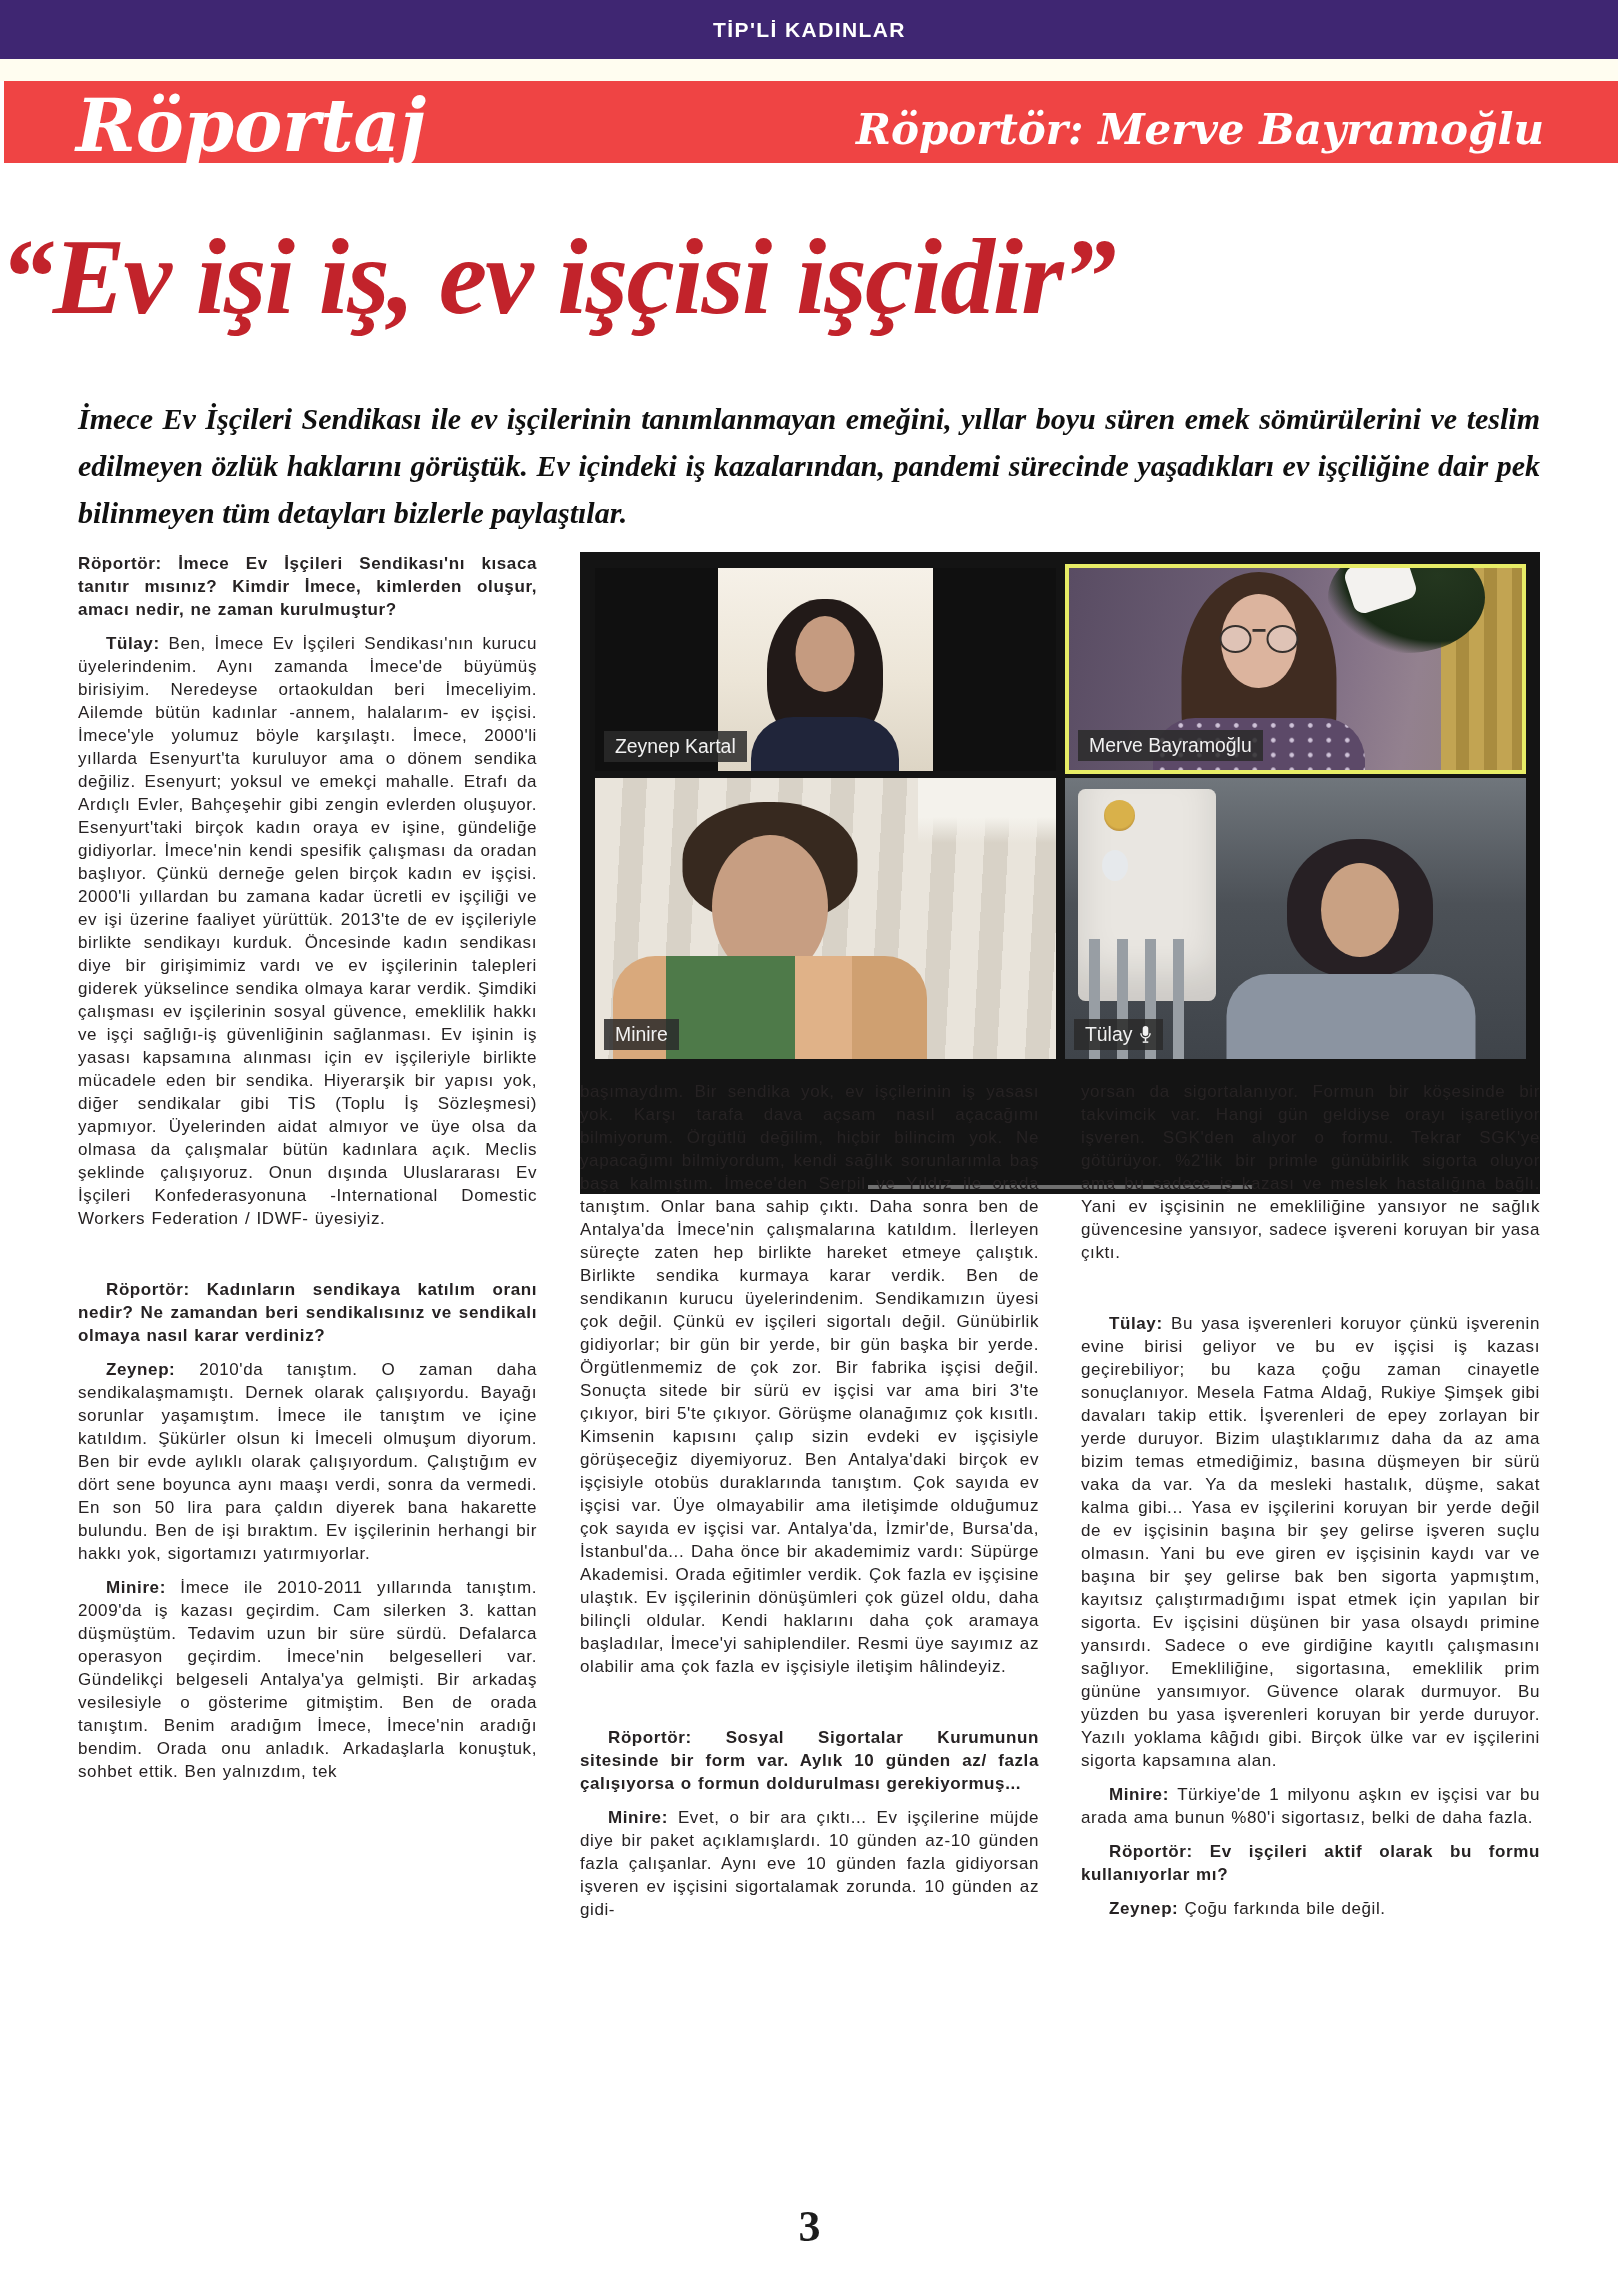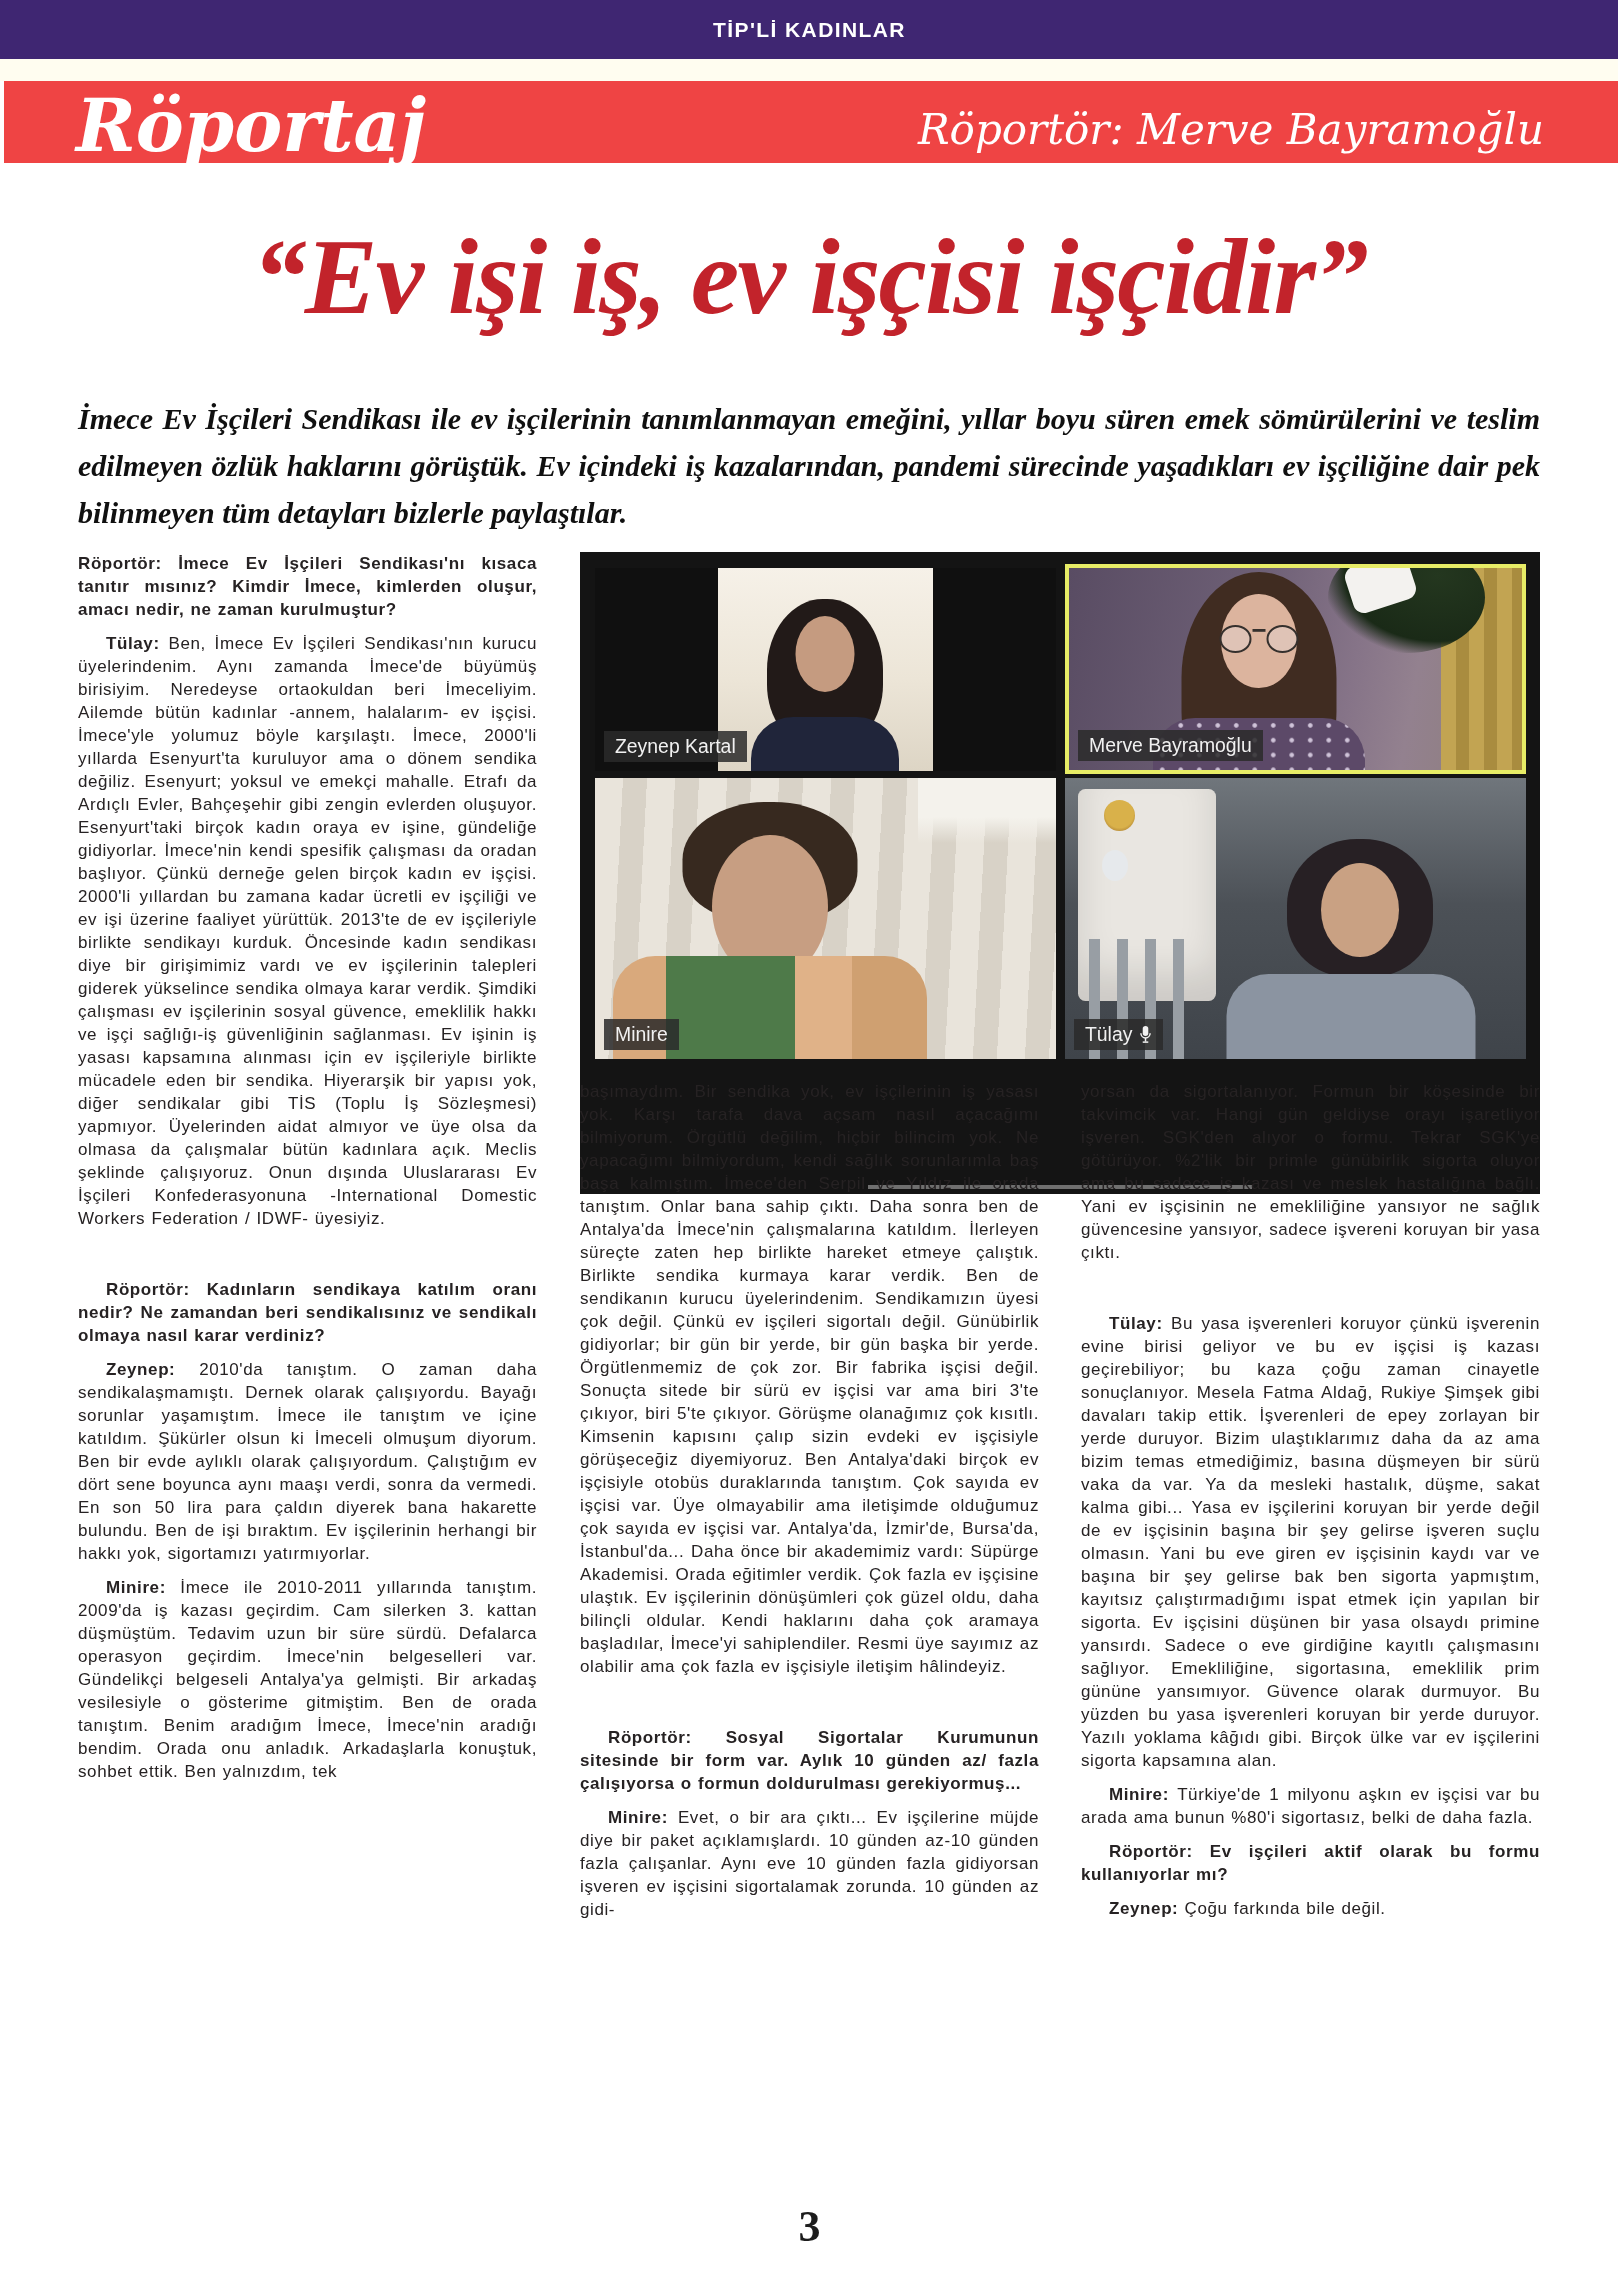--- a/index.html
+++ b/index.html
@@ -8,23 +8,23 @@
 
   
   .topbar{position:absolute;left:0;top:0;width:1619px;height:59px;background:#3f2672;
           display:flex;align-items:center;justify-content:center;}
   .topbar-title{color:#ffffff;font-size:21px;font-weight:700;letter-spacing:1.4px;text-align:center;}
   .creamgap{position:absolute;left:0;top:59px;width:1619px;height:22px;background:#fffdf0;}
   .redbar{position:absolute;left:4px;top:81px;width:1619px;height:82px;background:#ef4444;}
   .banner-title{position:absolute;left:72px;top:1.8px;color:#ffffff;
                 font-family:"DejaVu Serif",serif;font-style:italic;font-weight:700;font-size:72px;}
   .banner-credit{position:absolute;right:79px;top:24px;color:#ffffff;
-                 font-family:"DejaVu Serif",serif;font-style:italic;font-weight:400;font-size:42px;}
-
-  .headline{position:absolute;left:0;top:214px;width:1619px;text-align:center;color:#c2232b;
+                 font-family:"DejaVu Serif",serif;font-style:italic;font-weight:700;font-size:42px;}
+
+  .headline{position:absolute;left:0;top:214px;width:1619px;text-align:left;color:#c2232b;
             font-family:"Liberation Serif",serif;font-style:italic;font-weight:700;font-size:109px;
             letter-spacing:-1.8px;}
   .intro{position:absolute;left:78px;top:395px;width:1462px;color:#101010;
          font-family:"Liberation Serif",serif;font-style:italic;font-weight:700;font-size:30px;
          line-height:47px;text-align:justify;}
 
   
   .content{position:absolute;left:78px;top:552px;width:1462px;}
   .col{position:absolute;width:459px;}
   .col1{left:0;top:0;}

